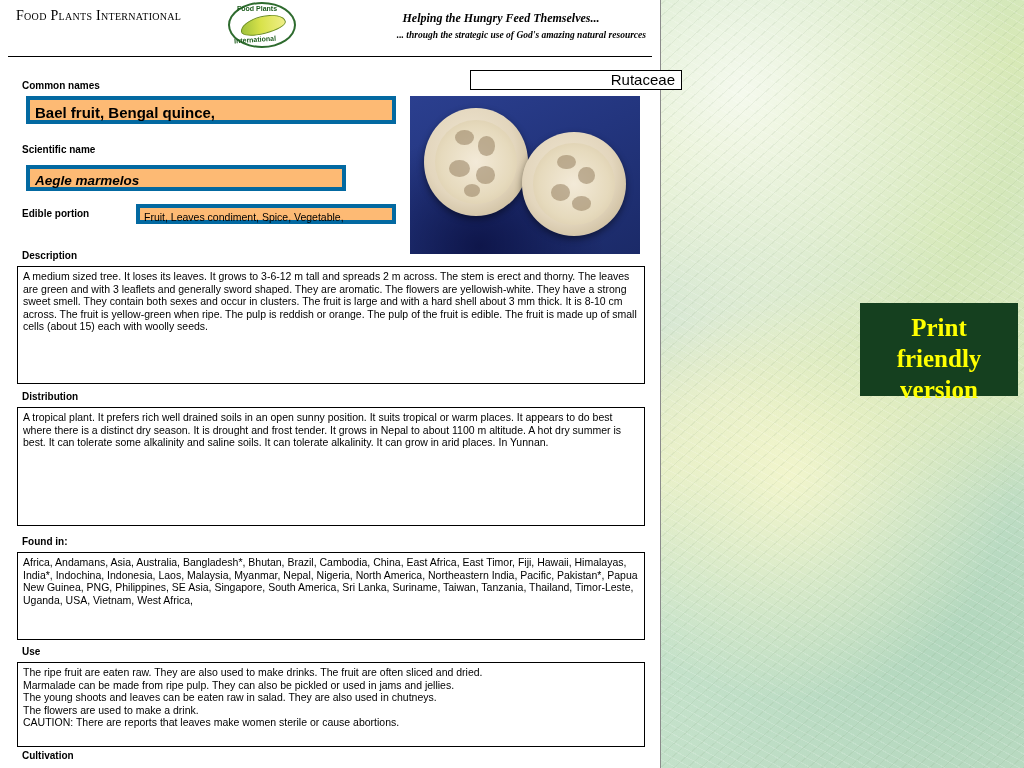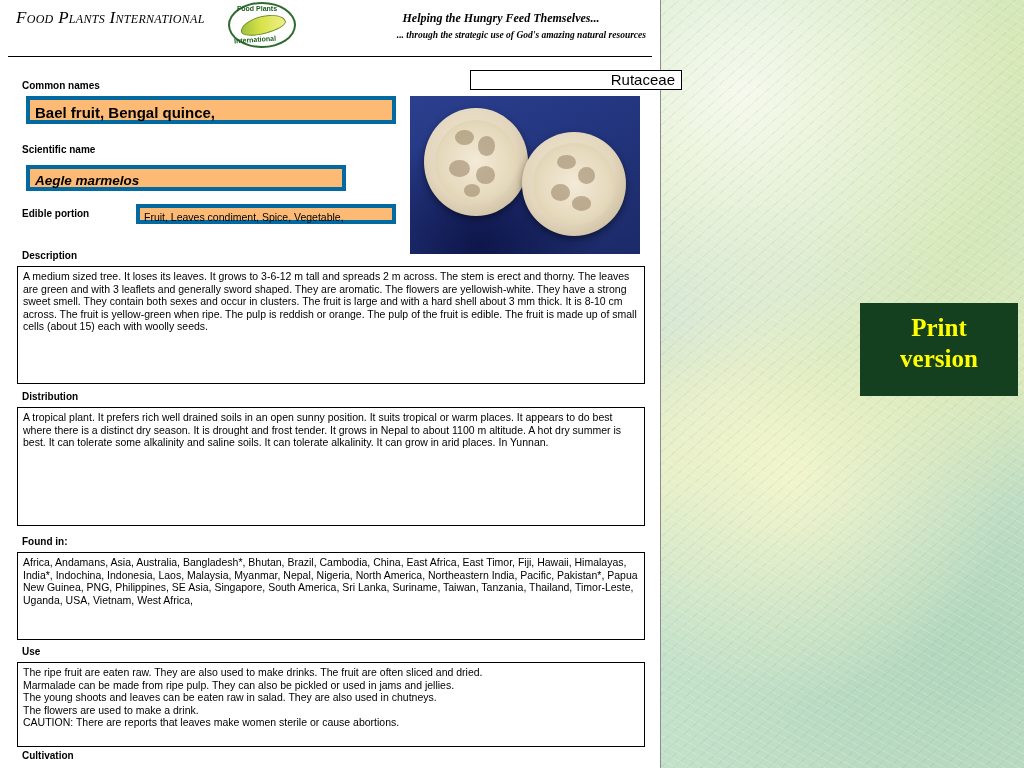--- a/index.html
+++ b/index.html
@@ -81,26 +81,25 @@
   
   .header {
     position: relative;
     height: 52px;
   }
   .org-title {
     position: absolute;
     left: 16px;
     top: 8px;
     font-family: "Liberation Serif", serif;
-    font-size: 17px;
+    font-size: 14px;
     letter-spacing: 0.3px;
     color: #000000;
     font-variant: small-caps;
     font-weight: normal;
-    font-style: italic;
   }
   .logo {
     position: absolute;
     left: 228px;
     top: 2px;
     width: 72px;
     height: 48px;
   }
   .logo .ring {
     position: absolute;
@@ -288,20 +287,21 @@
 </head>
 <body>
 
 <div class="page">
 
   <div class="right-panel"></div>
   <div class="divider-line"></div>
 
   <div class="print-friendly">
     <div>Print</div>
+    <div>friendly</div>
     <div>version</div>
   </div>
 
   <div class="doc">
 
     <div class="header">
       <div class="org-title">Food Plants International</div>
 
       <div class="logo">
         <div class="ring"></div>

